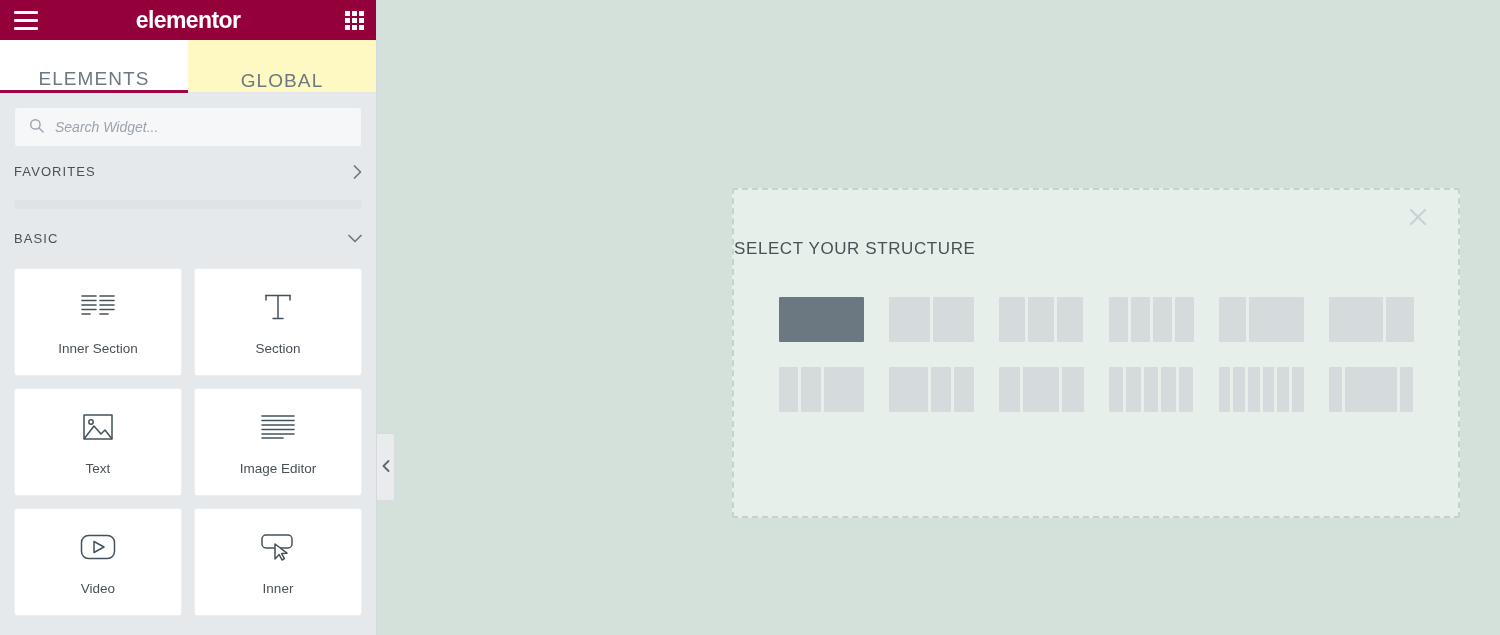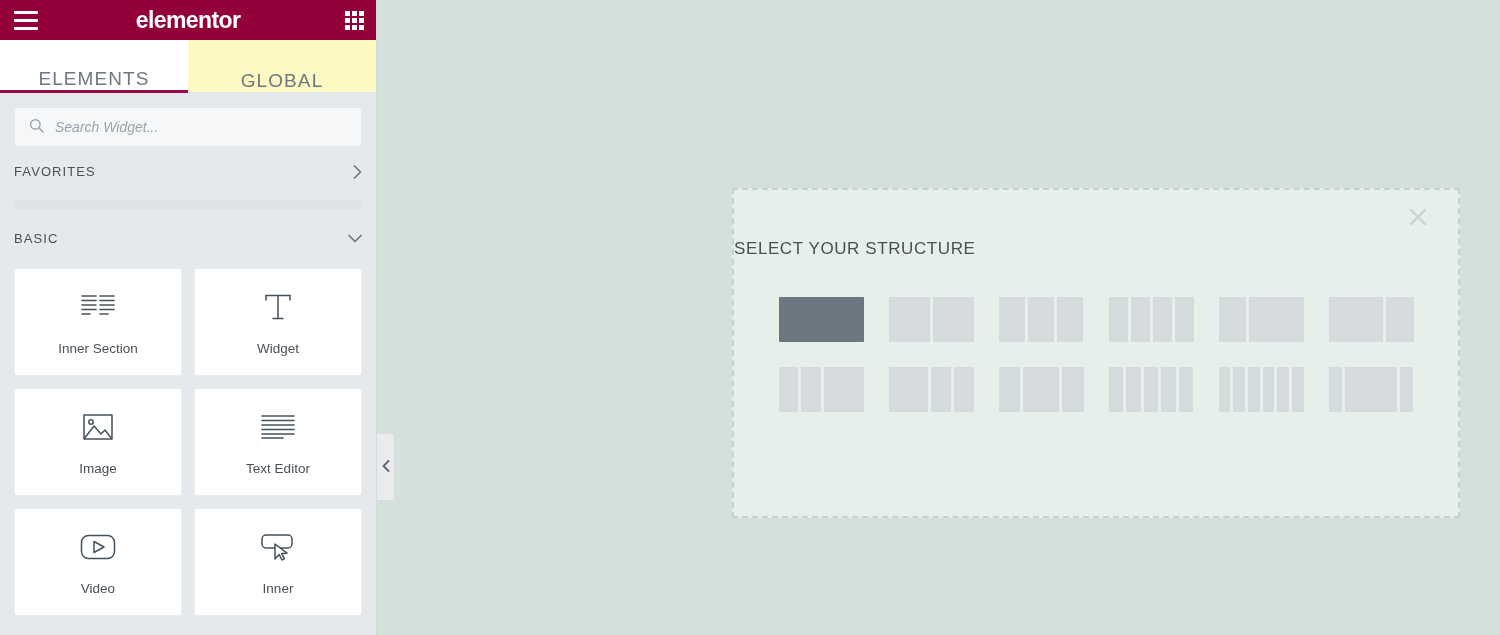--- a/index.html
+++ b/index.html
@@ -208,46 +208,46 @@
         <div class="widget">
           <span class="widget-icon">
             <svg width="32" height="32" viewBox="0 0 32 32" stroke="#43525d" stroke-width="1.5" fill="none" stroke-linecap="round">
               <line x1="4" y1="4.5" x2="28" y2="4.5"></line>
               <line x1="4" y1="4.5" x2="4" y2="9"></line>
                 <line x1="28" y1="4.5" x2="28" y2="9"></line>
               <line x1="16" y1="5" x2="16" y2="27"></line>
               <line x1="11" y1="27.5" x2="21" y2="27.5"></line>
             </svg>
           </span>
-          <span class="widget-label">Widget</span>
+          <span class="widget-label">Section</span>
         </div>
 
         <div class="widget">
           <span class="widget-icon">
             <svg width="32" height="28" viewBox="0 0 32 28" stroke="#43525d" stroke-width="1.5" fill="none" stroke-linejoin="round">
               <rect x="2" y="2" width="28" height="24"></rect>
               <circle cx="9" cy="9" r="2.2"></circle>
               <polyline points="2,26 12,13 19,21 23,17 30,26"></polyline>
             </svg>
           </span>
-          <span class="widget-label">Image</span>
+          <span class="widget-label">Text</span>
         </div>
 
         <div class="widget">
           <span class="widget-icon">
             <svg width="34" height="26" viewBox="0 0 34 26" stroke="#43525d" stroke-width="1.6" stroke-linecap="round">
               <line x1="1" y1="2" x2="33" y2="2"></line>
                 <line x1="1" y1="6.5" x2="33" y2="6.5"></line>
               <line x1="1" y1="11" x2="33" y2="11"></line>
                 <line x1="1" y1="15.5" x2="33" y2="15.5"></line>
               <line x1="1" y1="20" x2="33" y2="20"></line>
                 <line x1="1" y1="24" x2="22" y2="24"></line>
             </svg>
           </span>
-          <span class="widget-label">Text Editor</span>
+          <span class="widget-label">Image Editor</span>
         </div>
 
         <div class="widget">
           <span class="widget-icon">
             <svg width="36" height="26" viewBox="0 0 36 26" stroke="#43525d" stroke-width="1.5" fill="none" stroke-linejoin="round">
               <rect x="1.5" y="1.5" width="33" height="23" rx="7"></rect>
               <polygon points="14,7.5 24,13 14,18.5"></polygon>
             </svg>
           </span>
           <span class="widget-label">Video</span>

